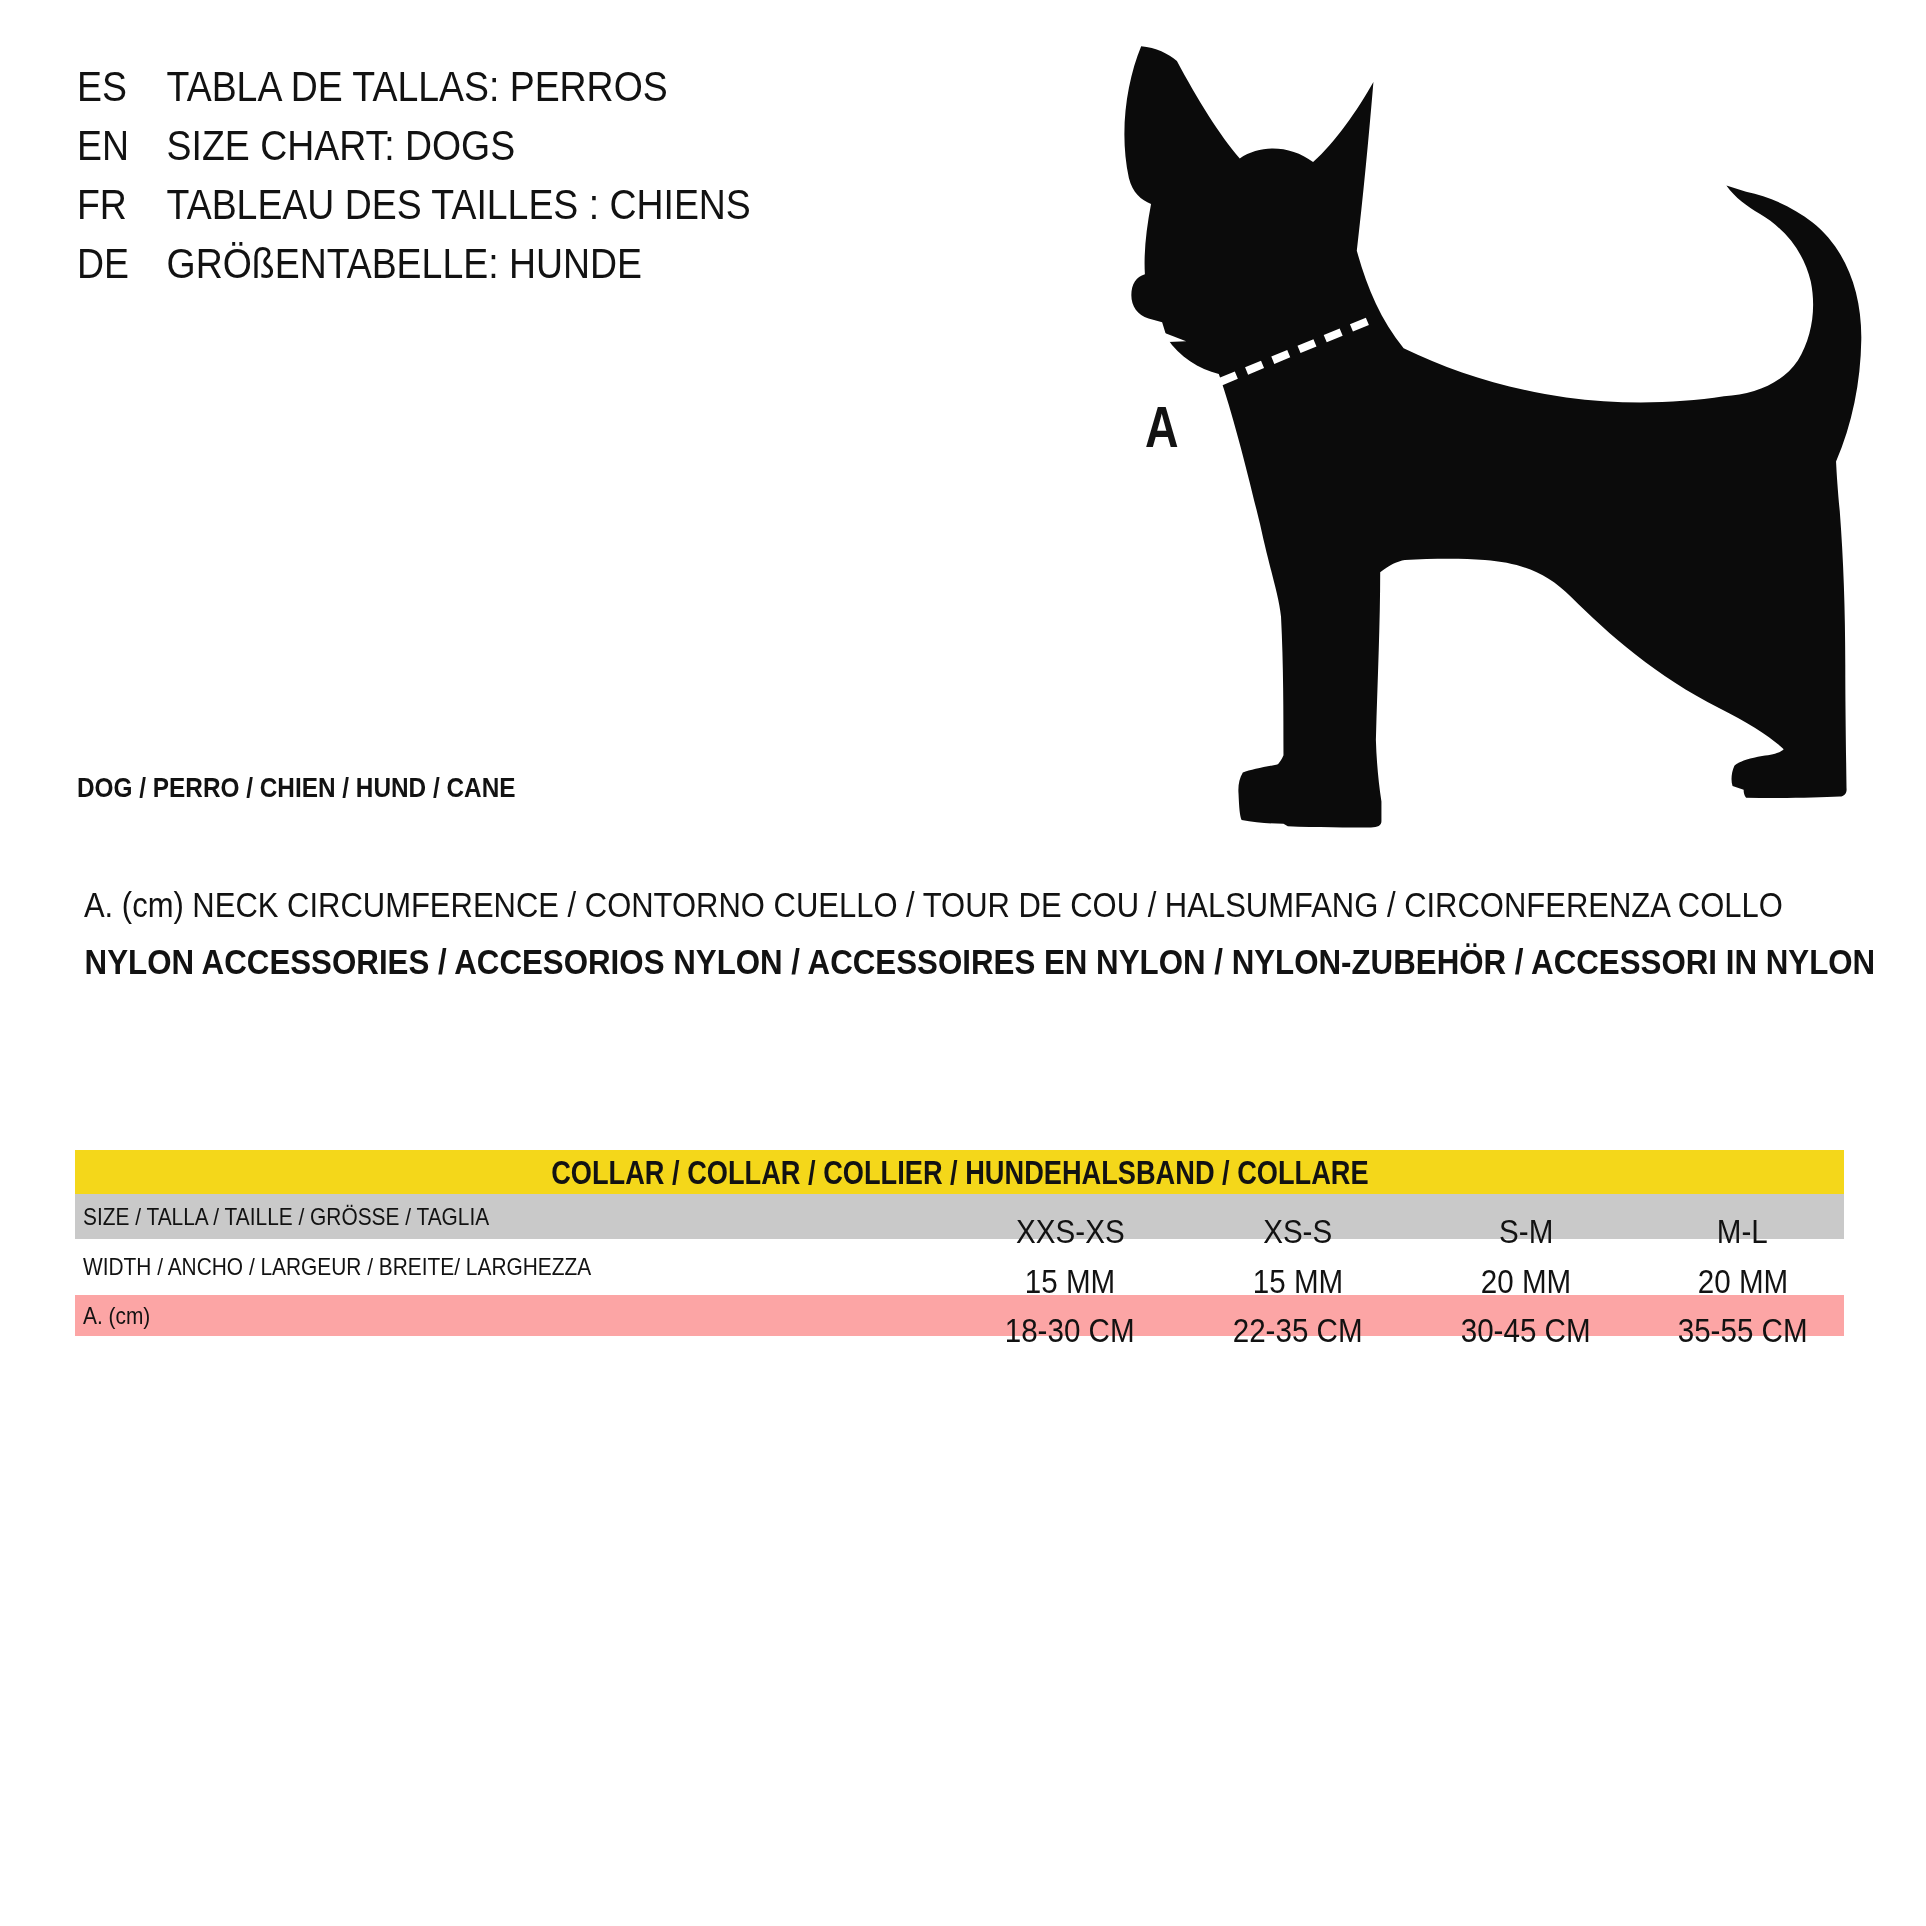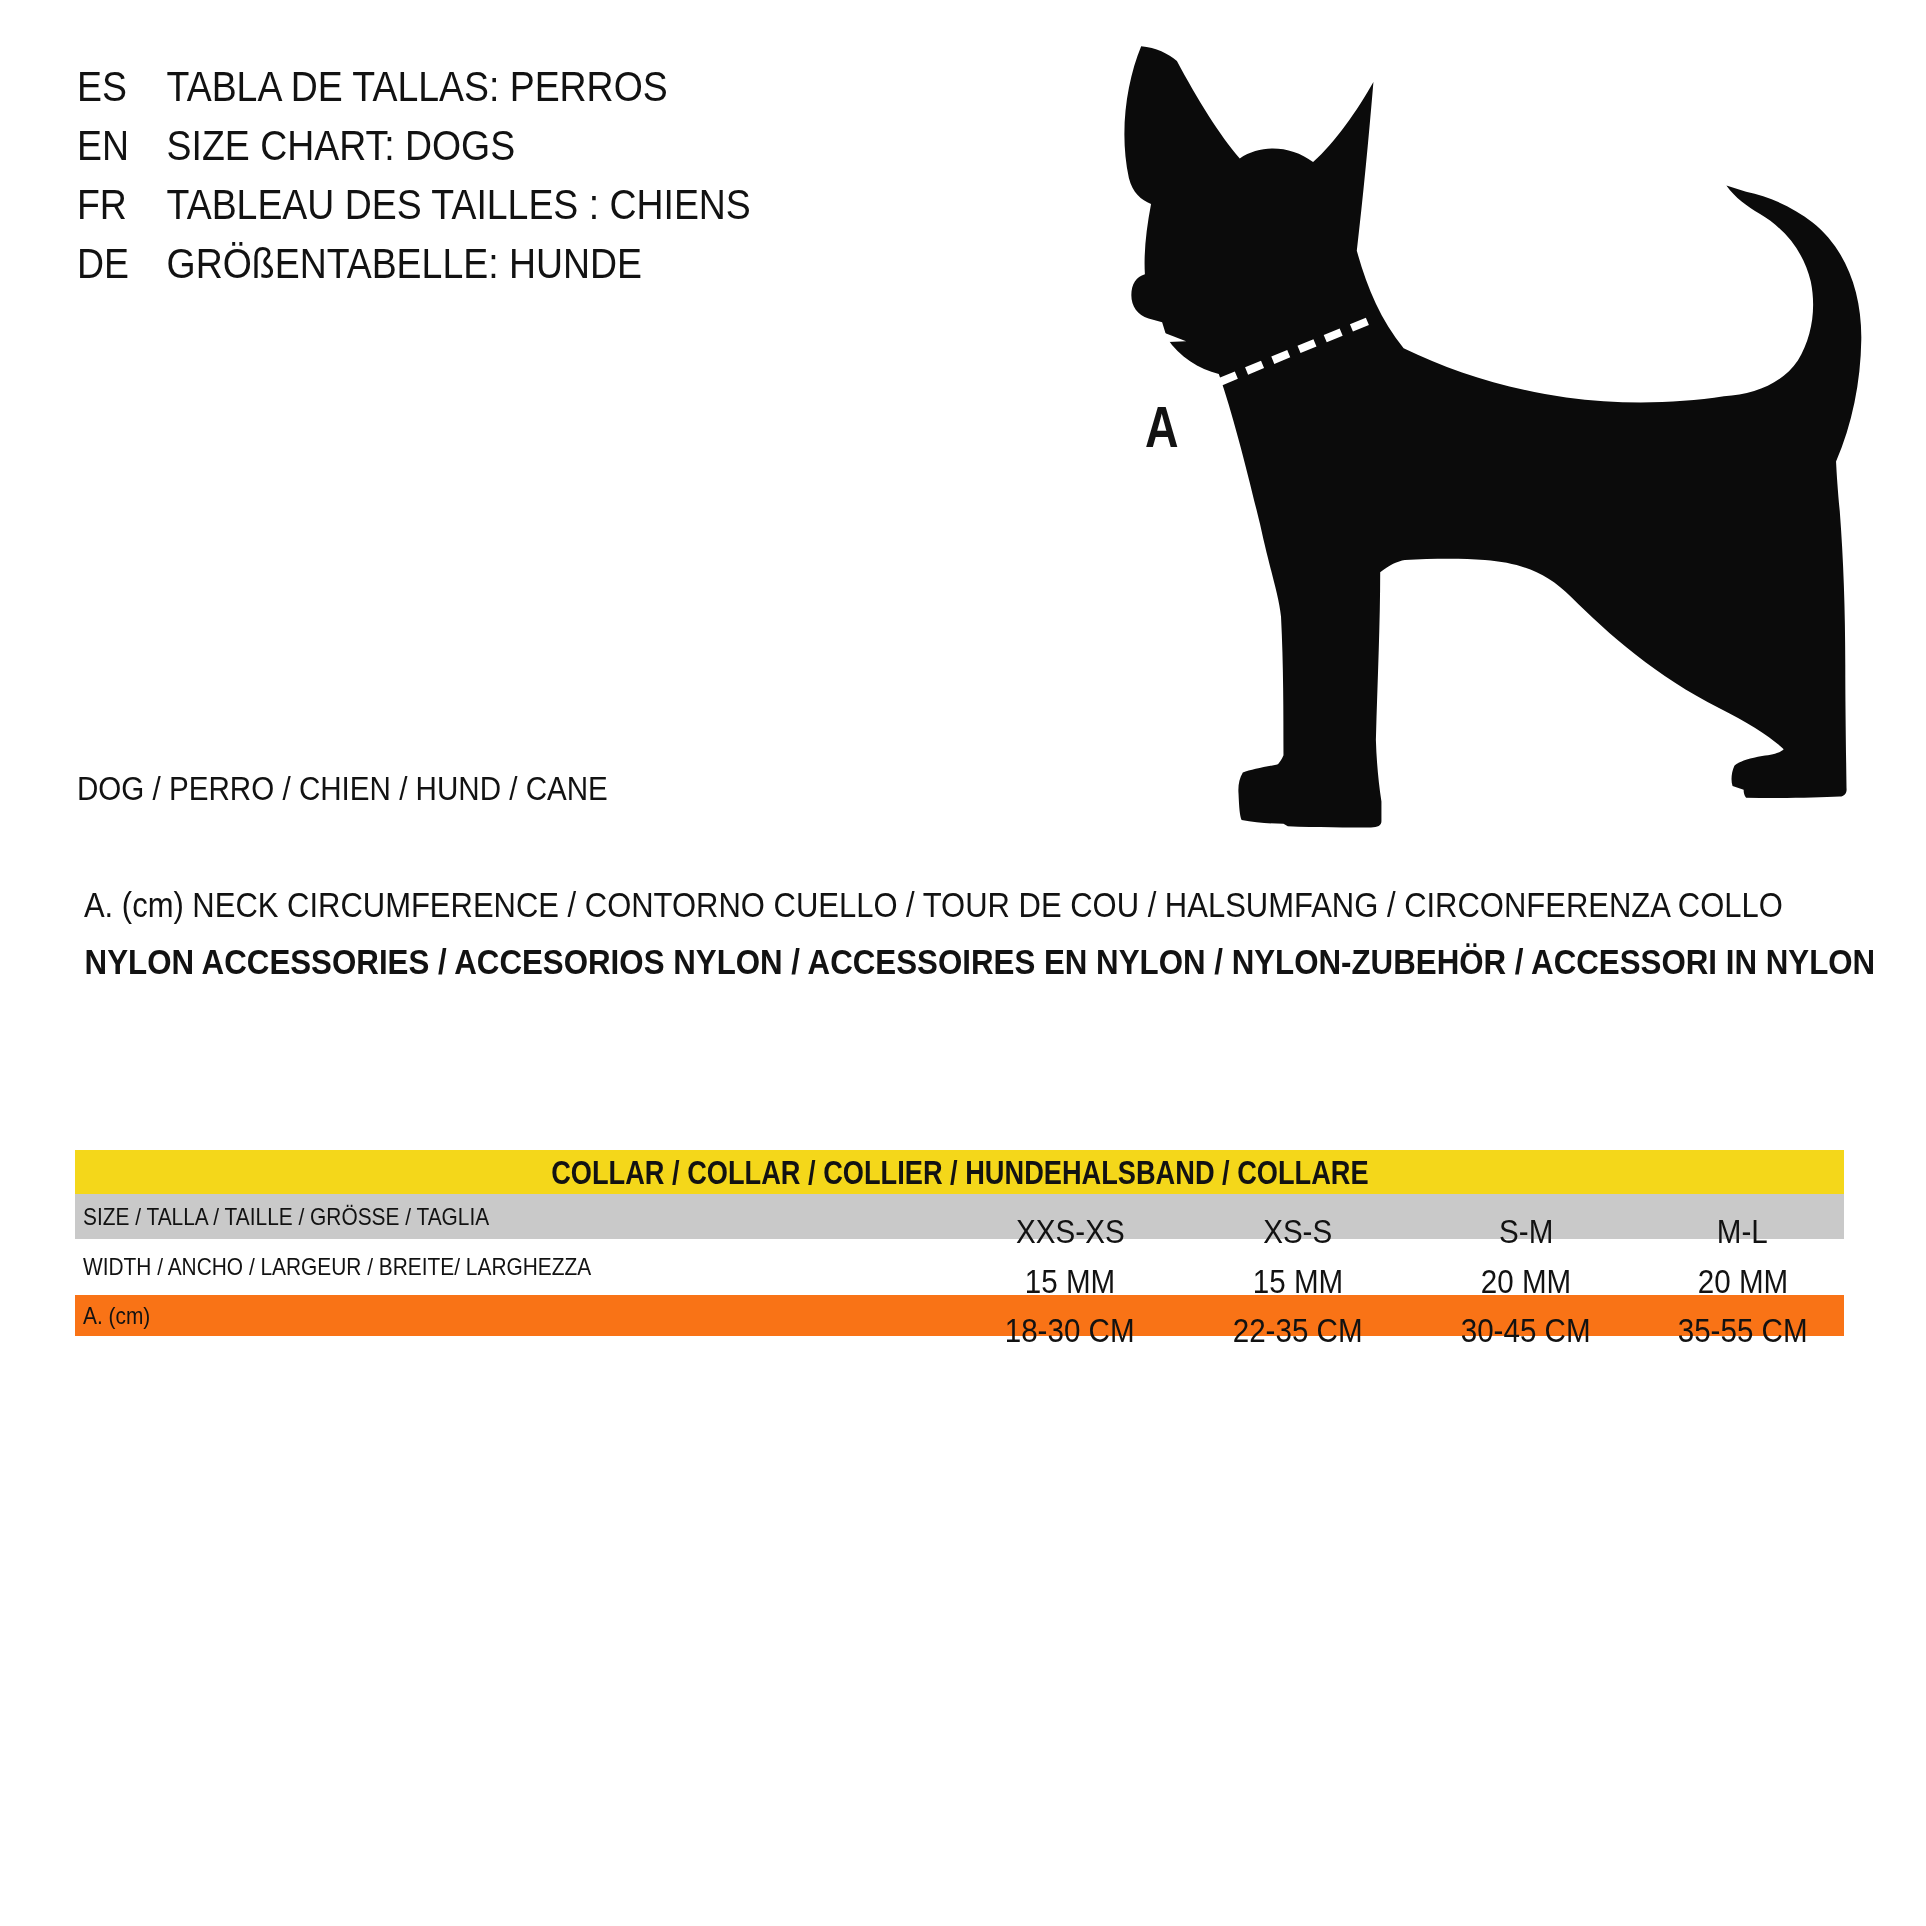--- a/index.html
+++ b/index.html
@@ -19,32 +19,32 @@
 
   
   .langs{position:absolute;left:77px;top:57px;}
   .lrow{height:59px;line-height:59px;font-size:43px;white-space:nowrap;}
   .lcode{display:inline-block;width:103px;}
 
   
   .dogfig{position:absolute;left:1103px;top:30px;width:770px;height:826px;}
 
   
-  .caption{position:absolute;left:77px;top:771px;font-size:34px;line-height:34px;}
+  .caption{position:absolute;left:77px;top:771px;font-size:28px;line-height:34px;font-weight:bold;}
   .note{position:absolute;overflow:visible;}
   .note text{font-family:"Liberation Sans","DejaVu Sans",sans-serif;fill:#121212;font-size:56px;}
   .note text.b{font-weight:700;}
 
   
   .sizetable{position:absolute;left:75px;top:1110px;width:1769px;display:flex;flex-direction:column;}
   .trow{display:flex;align-items:stretch;}
   .thead{height:44px;background:#F4D71A;display:flex;align-items:center;justify-content:center;font-size:34px;margin-top:40px;}
   .r-size{height:45px;background:#C9C9C9;}
   .r-width{height:56px;background:#FFFFFF;}
-  .r-neck{height:41px;background:#f97316;}
+  .r-neck{height:41px;background:#fca5a5;}
   .tlabel{flex:0 0 881px;display:flex;align-items:center;padding-left:8px;box-sizing:border-box;font-size:24px;}
   .tcell{flex:0 0 228px;display:flex;align-items:center;justify-content:center;font-size:34px;margin-top:29px;}
   .tcell.last{flex:0 0 205px;}
 
   svg text.alabel{font-family:"Liberation Sans","DejaVu Sans",sans-serif;font-weight:700;font-size:92px;fill:#121212;}
 </style>
 </head>
 <body>
 
 <div class="page">

